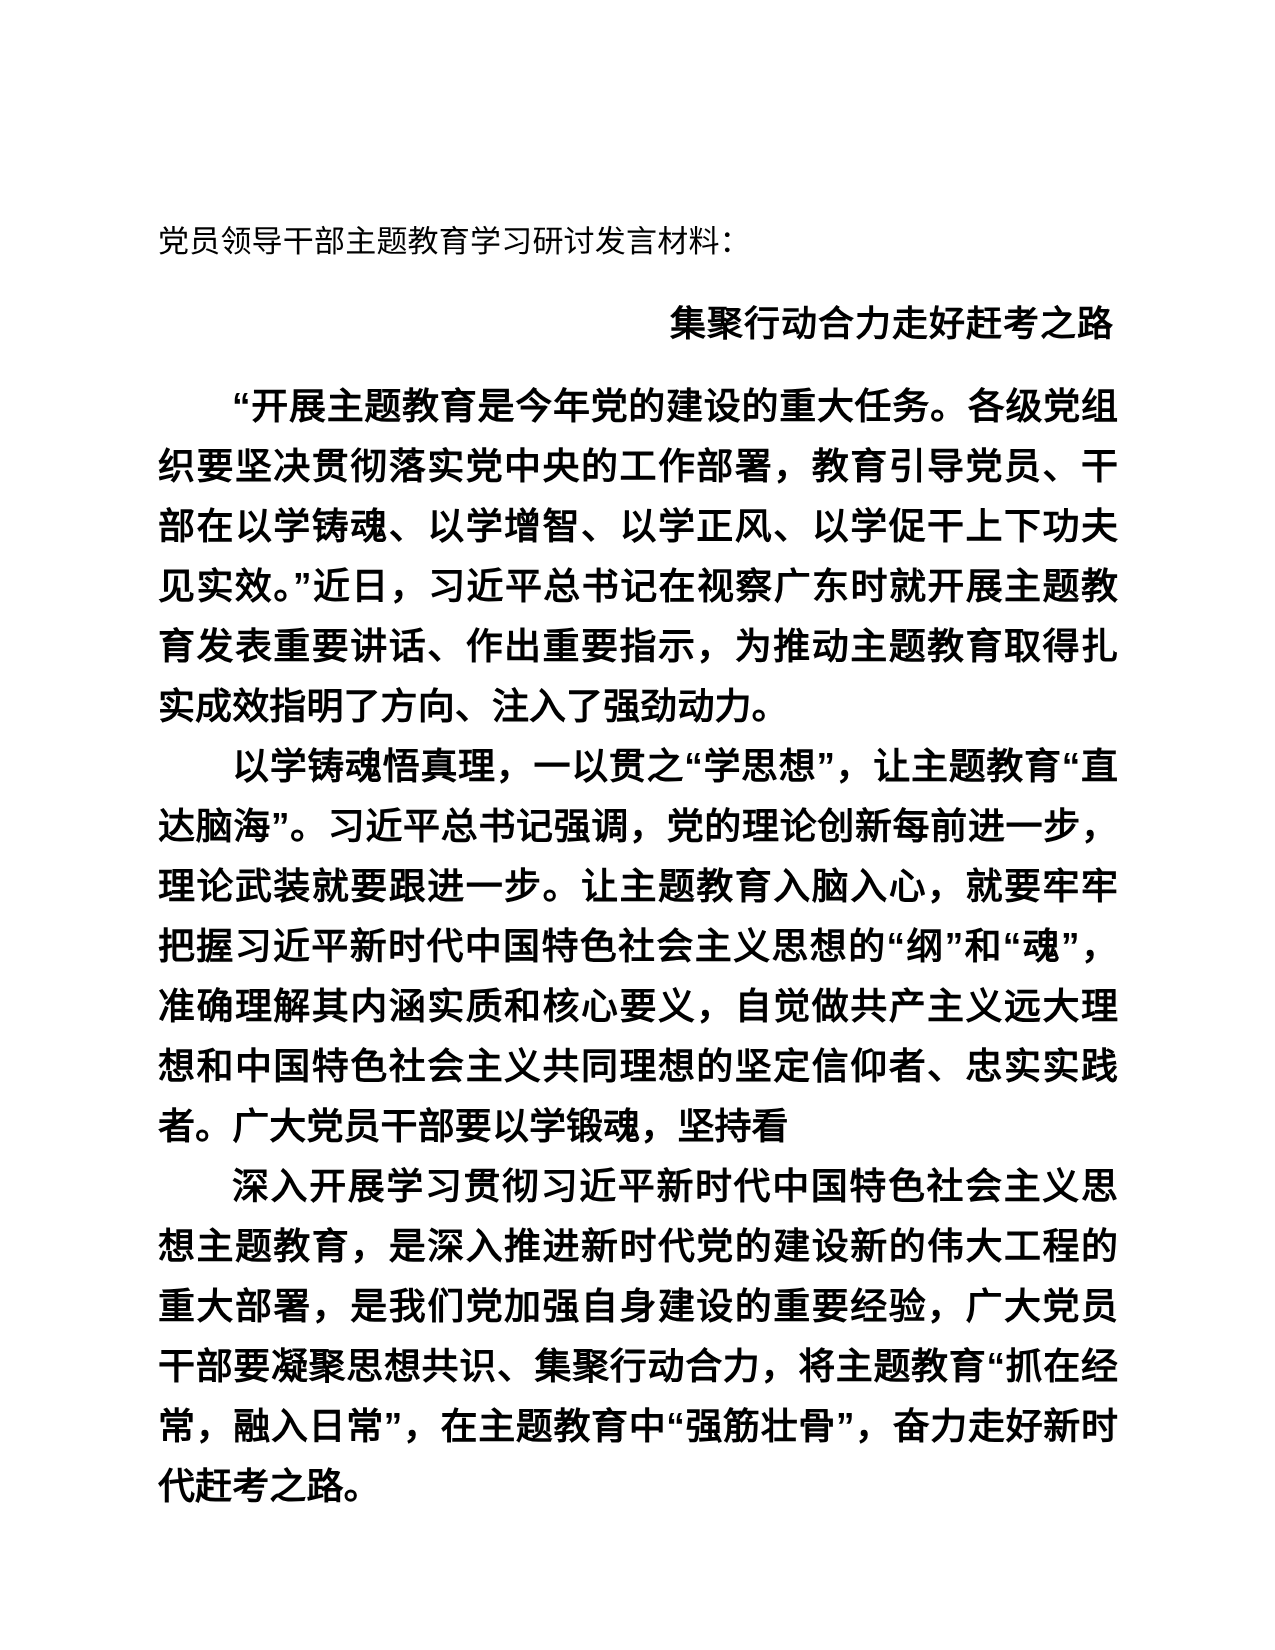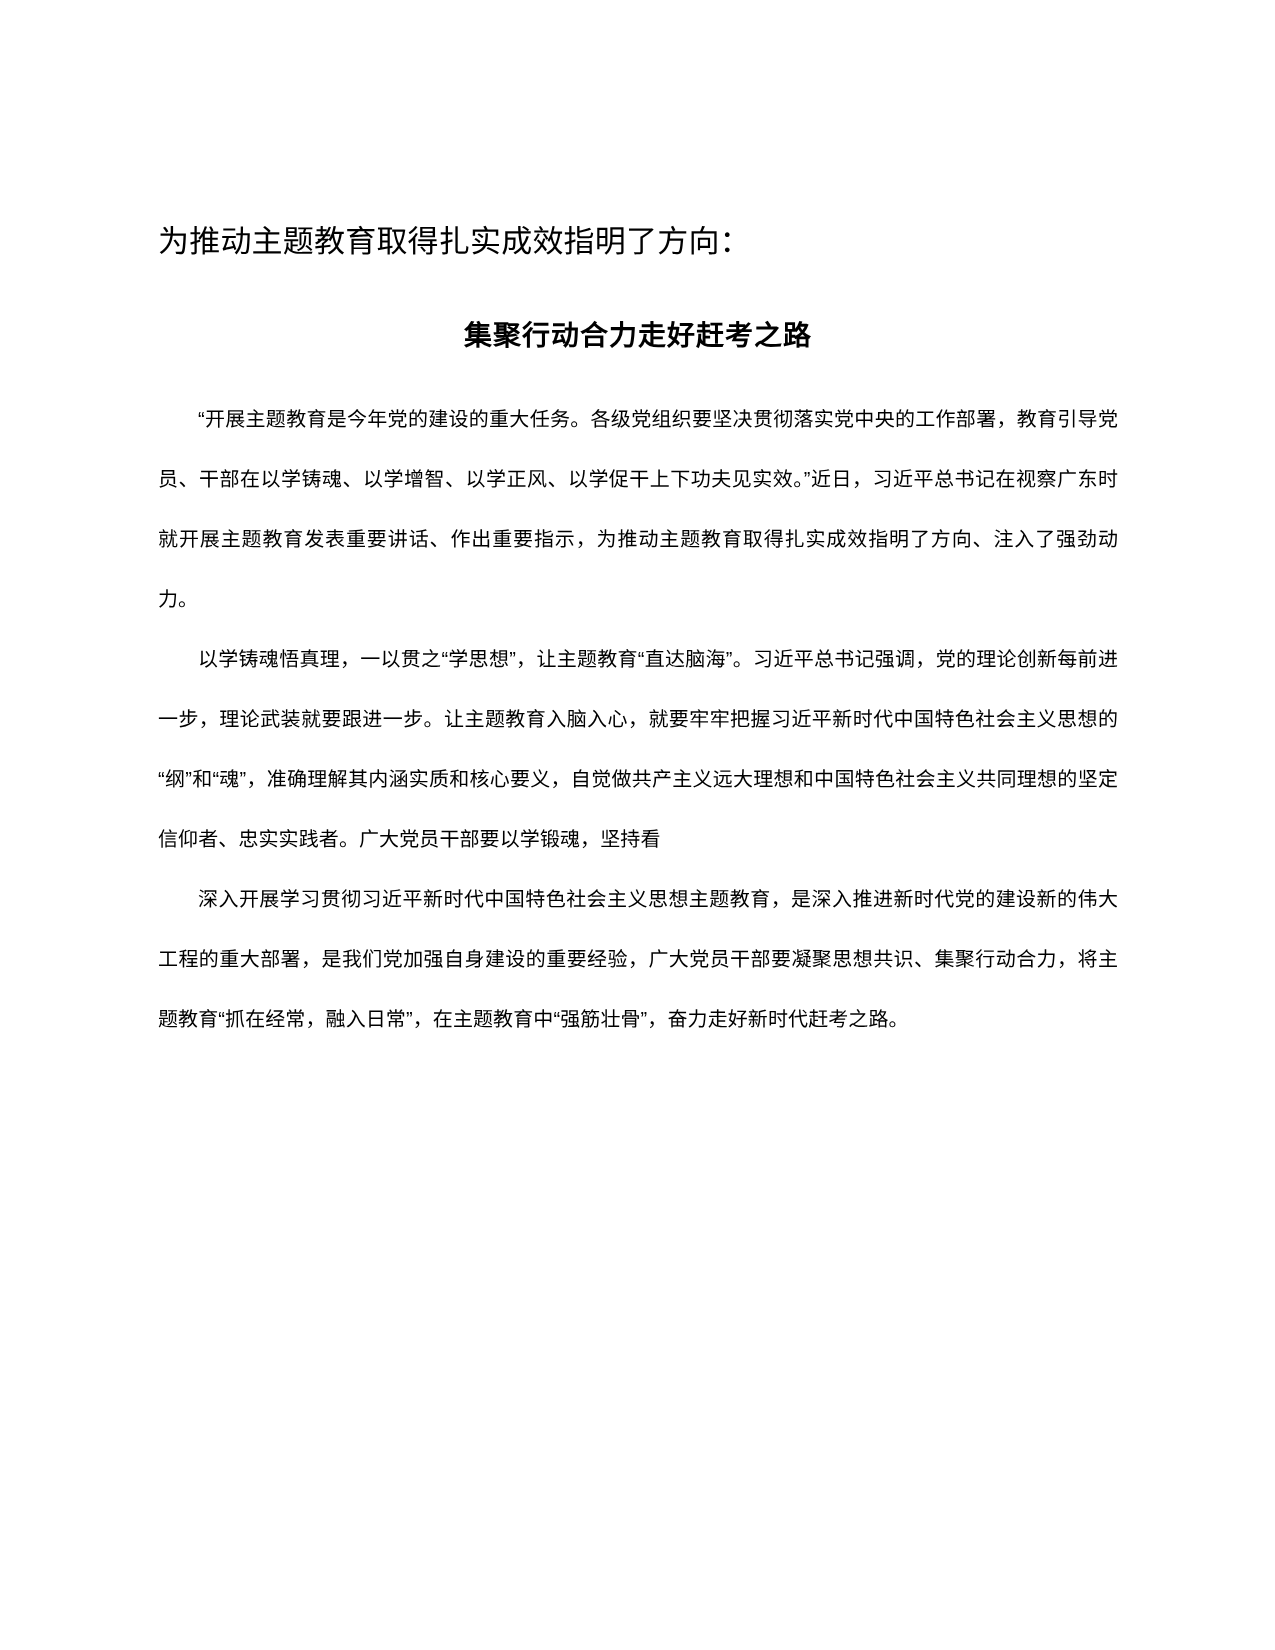--- a/index.html
+++ b/index.html
@@ -39,34 +39,34 @@
     font-weight: 400;
     letter-spacing: 0.2px;
     text-align: left;
     margin: 0;
     padding-top: 215px;
     white-space: nowrap;
   }
 
   
   .doc-title {
-    font-size: 28px;
+    font-size: 36px;
     line-height: 58px;
     font-weight: 700;
-    text-align: center;
-    margin: 16px;
+    text-align: right;
+    margin: 4px;
     padding-top: 22px;
     letter-spacing: 1px;
   }
 
   
   .para {
-    font-size: 20px;
+    font-size: 37px;
     line-height: 60px;
-    font-weight: 400;
+    font-weight: 700;
     text-align: justify;
     text-justify: inter-ideograph;
     text-align-last: left;
     margin: 0;
     text-indent: 2em;
     letter-spacing: 0.1px;
     word-break: break-all;
   }
 
   .para + .para {
@@ -81,21 +81,21 @@
   .para-clip {
     overflow: hidden;
   }
 </style>
 </head>
 <body>
 
 <div class="page">
   <div class="page-body">
 
-    <div class="doc-subject">为推动主题教育取得扎实成效指明了方向：</div>
+    <div class="doc-subject">党员领导干部主题教育学习研讨发言材料：</div>
 
     <h1 class="doc-title">集聚行动合力走好赶考之路</h1>
 
     <p class="para para-first">“开展主题教育是今年党的建设的重大任务。各级党组织要坚决贯彻落实党中央的工作部署，教育引导党员、干部在以学铸魂、以学增智、以学正风、以学促干上下功夫见实效。”近日，习近平总书记在视察广东时就开展主题教育发表重要讲话、作出重要指示，为推动主题教育取得扎实成效指明了方向、注入了强劲动力。</p>
 
     <p class="para para-clip">以学铸魂悟真理，一以贯之“学思想”，让主题教育“直达脑海”。习近平总书记强调，党的理论创新每前进一步，理论武装就要跟进一步。让主题教育入脑入心，就要牢牢把握习近平新时代中国特色社会主义思想的“纲”和“魂”，准确理解其内涵实质和核心要义，自觉做共产主义远大理想和中国特色社会主义共同理想的坚定信仰者、忠实实践者。广大党员干部要以学锻魂，坚持看</p>
 
     <p class="para">深入开展学习贯彻习近平新时代中国特色社会主义思想主题教育，是深入推进新时代党的建设新的伟大工程的重大部署，是我们党加强自身建设的重要经验，广大党员干部要凝聚思想共识、集聚行动合力，将主题教育“抓在经常，融入日常”，在主题教育中“强筋壮骨”，奋力走好新时代赶考之路。</p>
 
   </div>

